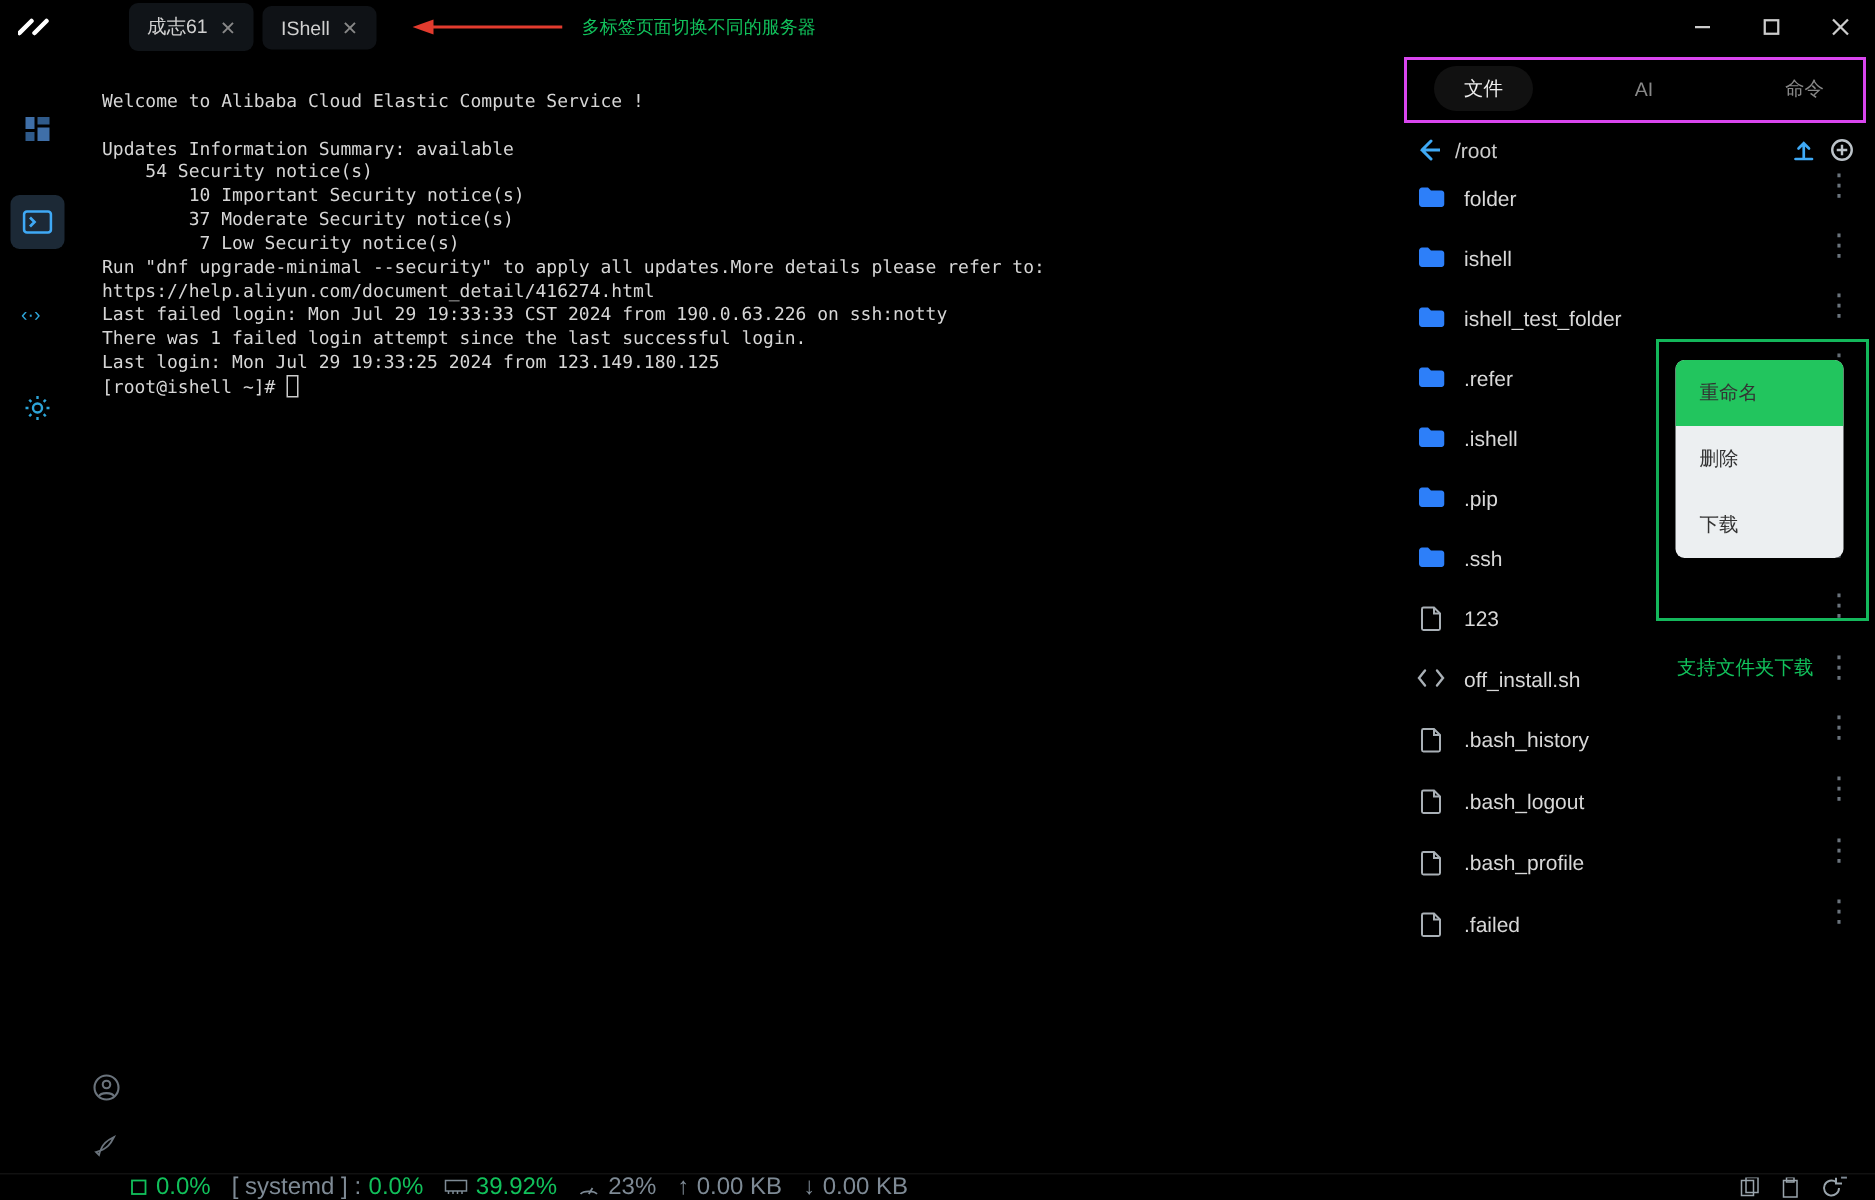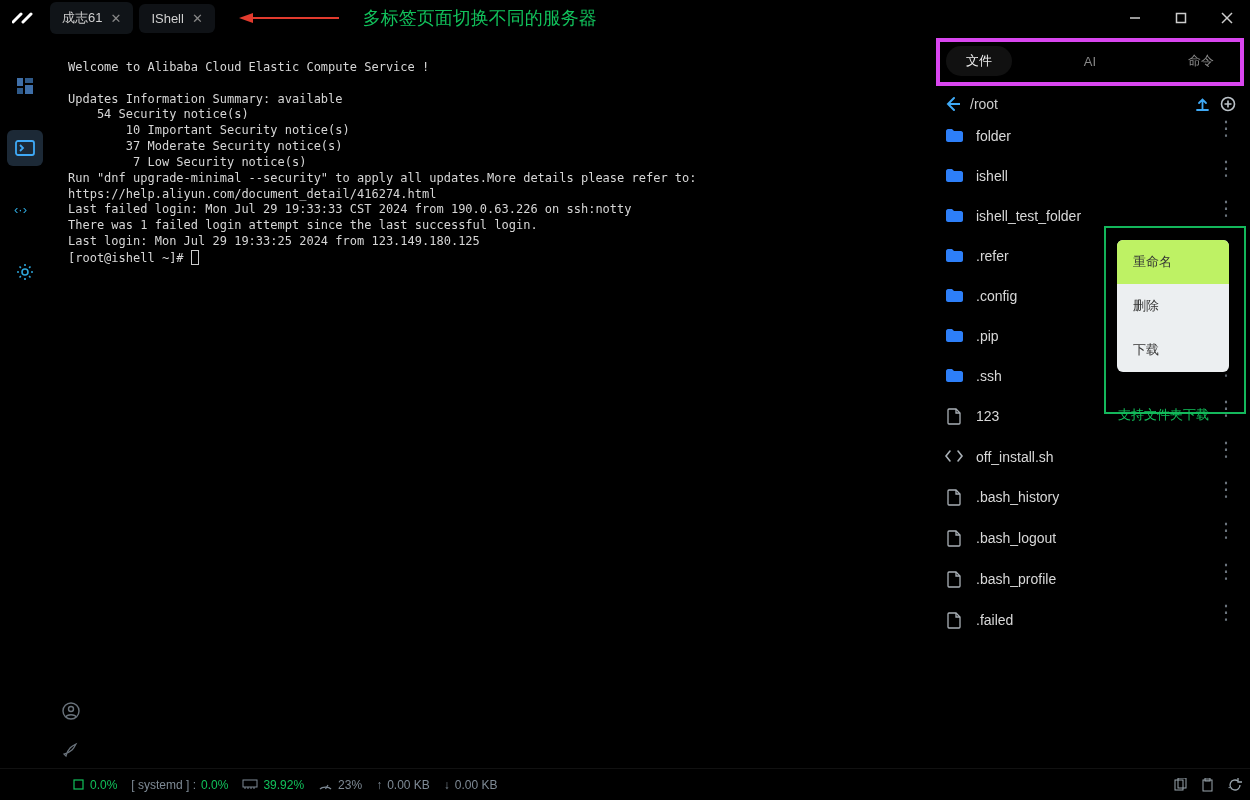--- a/index.html
+++ b/index.html
@@ -2,63 +2,63 @@
 <html><head>
 <meta charset="utf-8">
 <style>
 * { margin:0; padding:0; box-sizing:border-box; font-family: -apple-system, "Segoe UI", "PingFang SC", "Microsoft YaHei", sans-serif; }
 body { background:#000; color:#d0d0d0; width:1250px; height:800px; overflow:hidden; }
 .app { display:flex; flex-direction:column; height:100%; }
 
 
 .titlebar { height:36px; display:flex; align-items:center; background:#000; }
 .logo { width:50px; display:flex; align-items:center; justify-content:center; }
-.tabs { display:flex; align-items:center; gap:6px; }
+.tabs { display:flex; align-items:center; gap:6px;margin-left:36px; }
 .tab { display:flex; align-items:center; gap:8px; padding:7px 12px; font-size:13px; background:#101418; border-radius:6px; }
 .tab.active { background:#0f1216; }
 .tab .x { font-size:13px; color:#888; cursor:pointer; }
-.arrow-annotate { display:flex; align-items:center; margin-left:24px; color:#11c15b; font-size:18px; gap:24px;}
+.arrow-annotate { display:flex; align-items:center; margin-left:24px; color:#11c15b; font-size:12px; gap:13px;}
 .arrow-annotate svg { width:100px; height:16px; }
 .winctrl { margin-left:auto; display:flex; }
 .winctrl .btn { width:46px; height:36px; display:flex; align-items:center; justify-content:center; color:#ccc; }
 
 
 .main { flex:1; display:flex; min-height:0; }
 .sidebar { width:50px; background:#000; display:flex; flex-direction:column; align-items:center; padding-top:32px; gap:26px;}
 .sidebar .icon { width:36px; height:36px; display:flex; align-items:center; justify-content:center; color:#5a6a78; border-radius:6px; }
 .sidebar .icon.active { background:#1c2936; color:#3fa9f5; }
 
 .terminal-wrap { flex:1; background:#000; padding:24px 0 0 18px; position:relative;}
 .terminal { font-family: "Menlo","Consolas",monospace; font-size:12px; line-height:1.32; color:#d6d6d6; white-space:pre; }
 .cursor { display:inline-block; width:8px; height:15px; border:1px solid #ccc; vertical-align:text-bottom;}
 
 
 .rpanel { width:320px; background:#000; display:flex; flex-direction:column; position:relative; }
-.rtabs-outline { border:4px solid #d946ef; margin:2px 6px 0 6px; padding:4px 6px 6px 6px; }
+.rtabs-outline { border:2px solid #d946ef; margin:2px 6px 0 6px; padding:4px 6px 6px 18px; }
 .rtabs { display:flex; align-items:center; justify-content:space-between; gap:6px; }
 .rtab { flex:0 0 auto; padding:6px 20px; font-size:13px; color:#888; border-radius:999px; }
 .rtab.active { background:#111; color:#eee; }
 .pathrow { display:flex; align-items:center; gap:10px; padding:10px 14px 4px 14px; font-size:14px; color:#ccc;}
 .pathrow .back { color:#3fa9f5; }
 .pathrow .spacer { flex:1; }
 .filelist { flex:1; overflow:hidden; }
 .frow { display:flex; gap:12px; padding:12px 14px; font-size:14px; color:#d8d8d8; }
 .frow .ficon { width:20px; display:flex; justify-content:center; color:#2d7ff9;}
 .frow .ficon.file { color:#a9b0b6; }
 .frow .ficon.code { color:#8a939b; }
 .frow .name { flex:1; overflow:hidden; white-space:nowrap; text-overflow:ellipsis;}
 .frow .more { color:#6a737c; font-size:20px; line-height:0; }
 .context-outline { position:absolute; border:2px solid #14b85c; pointer-events:none;}
 .ctxmenu { position:absolute; background:#eceff1; color:#333; border-radius:6px; width:112px; box-shadow:0 6px 20px rgba(0,0,0,.5); overflow:hidden;}
 .ctxmenu .item { padding:13px 16px; font-size:13px; }
-.ctxmenu .item.hover { background:#bef264; }
+.ctxmenu .item.hover { background:#22c55e; }
 .green-note { position:absolute; color:#11c15b; font-size:13px; }
 
 
-.statusbar { height:32px; border-top:1px solid #111; display:flex; align-items:center; padding:0 8px; font-size:12px; color:#7e8a95; gap:14px; background:#000;}
+.statusbar { height:18px; border-top:1px solid #111; display:flex; align-items:center; padding:0 22px; font-size:16px; color:#7e8a95; gap:14px; background:#000;}
 .statusbar .grp { display:flex; align-items:center; gap:5px;}
 .statusbar .green { color:#11c15b; }
 .statusbar .right { margin-left:auto; display:flex; gap:14px;}
 .bottom-user { position:absolute; left:12px; bottom:48px; color:#6a737c;}
 .bottom-rocket { position:absolute; left:12px; bottom:8px; color:#6a737c;}
 
 svg { display:block; }
 </style>
 </head>
 <body>
@@ -229,21 +229,21 @@
             </span>
             <span class="name">.refer</span>
             <span class="more">⋮</span>
           </div>
           <div class="frow">
             <span class="ficon">
               <svg width="18" height="15" viewBox="0 0 18 15">
                 <path d="M1 3c0-1 1-2 2-2h4l2 2h7c1 0 2 1 2 2v7c0 1-1 2-2 2H3c-1 0-2-1-2-2z" fill="#2d7ff9"></path>
               </svg>
             </span>
-            <span class="name">.config</span>
+            <span class="name">.ishell</span>
             <span class="more">⋮</span>
           </div>
           <div class="frow">
             <span class="ficon">
               <svg width="18" height="15" viewBox="0 0 18 15">
                 <path d="M1 3c0-1 1-2 2-2h4l2 2h7c1 0 2 1 2 2v7c0 1-1 2-2 2H3c-1 0-2-1-2-2z" fill="#2d7ff9"></path>
               </svg>
             </span>
             <span class="name">.pip</span>
             <span class="more">⋮</span>
@@ -317,21 +317,21 @@
             <span class="more">⋮</span>
           </div>
         </div>
 
       <div class="context-outline" style="left:174px; top:190px; width:142px; height:188px;"></div>
       <div class="ctxmenu" style="left:187px; top:204px;">
         <div class="item hover">重命名</div>
         <div class="item">删除</div>
         <div class="item">下载</div>
       </div>
-      <div class="green-note" style="left:188px; top:370px;">支持文件夹下载</div>
+      <div class="green-note" style="left:188px; top:400px;">支持文件夹下载</div>
     </div>
   </div>
 
   <div class="statusbar">
     <div style="width:50px"></div>
     <div class="grp">
       <svg width="13" height="13" viewBox="0 0 13 13">
           <rect x="2" y="2" width="9" height="9" stroke="#11c15b" stroke-width="1.2" fill="none"></rect>
         </svg>
       <span class="green">0.0%</span>

